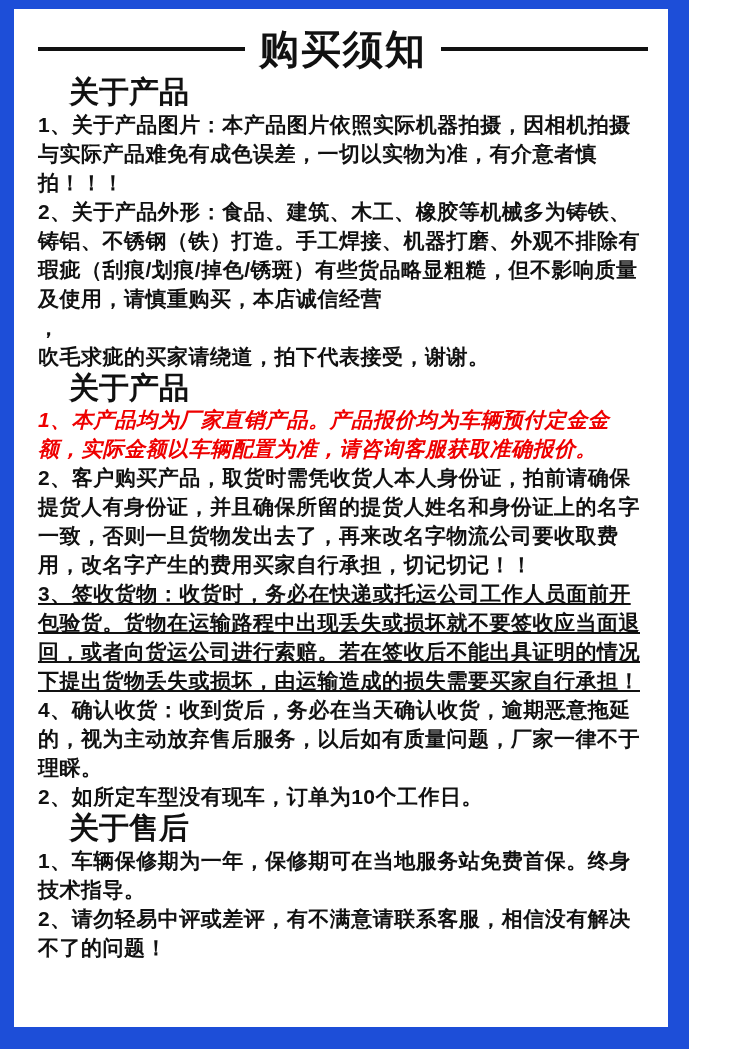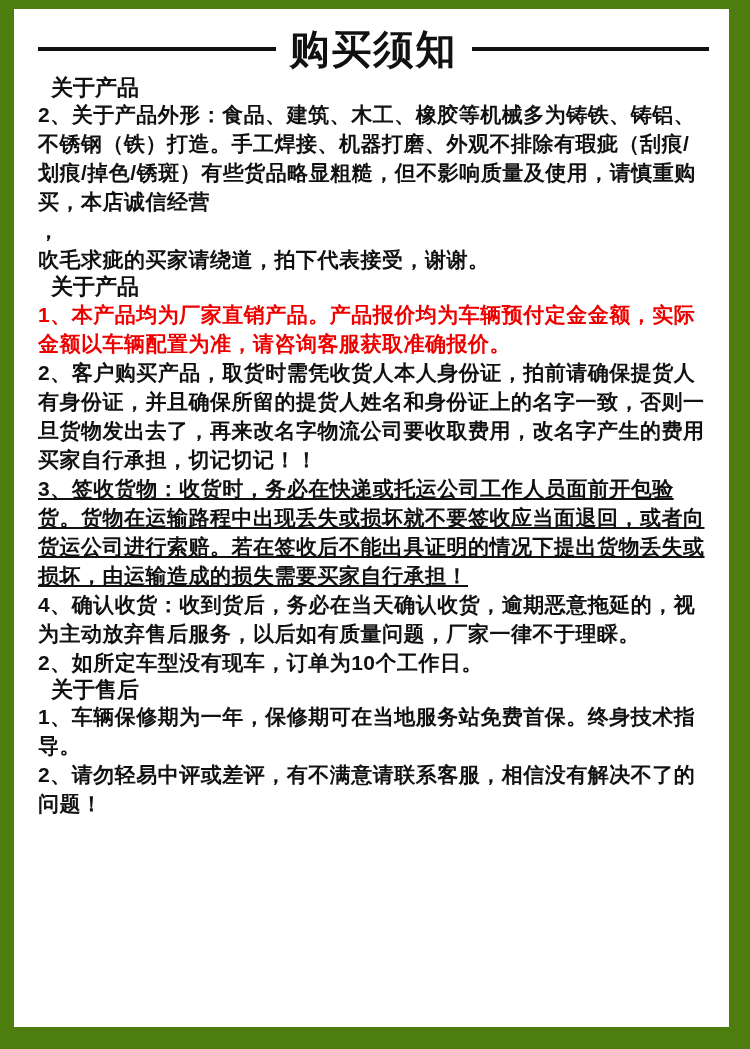--- a/index.html
+++ b/index.html
@@ -3,22 +3,22 @@
 <meta charset="utf-8">
 <style>
   html, body { margin: 0; padding: 0; }
   body {
     width: 750px; height: 1049px;
     font-family: "Liberation Sans", "DejaVu Sans", sans-serif;
     background: #ffffff;
   }
   .frame {
     box-sizing: border-box;
-    width: 750px; height: 1049px;
-    background: #4d7c0f;
+    width: 689px; height: 1049px;
+    background: #1d4ed8;
     padding: 9px 21px 22px 14px;
   }
   .sheet {
     box-sizing: border-box;
     background: #ffffff;
     width: 100%; height: 100%;
     overflow: hidden;
     padding: 0 20px 0 24px;
   }
   .title-band {
@@ -35,40 +35,40 @@
   .page-title {
     margin: 0 14px;
     font-size: 40px;
     font-weight: 900;
     color: #111111;
     letter-spacing: 2px;
     line-height: 1;
     white-space: nowrap;
   }
   h2.section-heading {
-    margin: 0 0 0 13px;
-    font-size: 22px;
+    margin: 0 0 0 31px;
+    font-size: 30px;
     font-weight: 900;
     color: #111111;
     line-height: 1.15;
   }
   .mt-product   { margin-top: 27px; }
   .mt-shipping  { margin-top: 24px; }
   .mt-supply    { margin-top: 16px; }
   .mt-aftersale { margin-top: 44px; }
   p.item {
     margin: 0;
     font-size: 21px;
     font-weight: 700;
     color: #111111;
     line-height: 29px;
     white-space: pre-line;
     letter-spacing: 0.5px;
   }
-  p.item.red { color: #ee0000; }
+  p.item.red { color: #ee0000; font-style: italic; }
   .sp-12 { margin-top: 12px; }
   .sp-14 { margin-top: 14px; }
   .sp-16 { margin-top: 16px; }
   .sp-18 { margin-top: 18px; text-decoration: underline; }
   .sp-20 { margin-top: 20px; }
   .sp-22 { margin-top: 22px; }
 </style>
 </head>
 <body>
 
@@ -76,20 +76,21 @@
   <div class="sheet">
 
     <div class="title-band">
       <div class="title-line"></div>
       <h1 class="page-title">购买须知</h1>
       <div class="title-line"></div>
     </div>
 
     <section>
       <h2 class="section-heading mt-product">关于产品</h2>
+      <p class="item sp-14">1、关于产品图片：本产品图片依照实际机器拍摄，因相机拍摄与实际产品难免有成色误差，一切以实物为准，有介意者慎拍！！！</p>
       <p class="item sp-16">2、关于产品外形：食品、建筑、木工、橡胶等机械多为铸铁、铸铝、不锈钢（铁）打造。手工焊接、机器打磨、外观不排除有瑕疵（刮痕/划痕/掉色/锈斑）有些货品略显粗糙，但不影响质量及使用，请慎重购买，本店诚信经营
 ，
 吹毛求疵的买家请绕道，拍下代表接受，谢谢。</p>
     </section>
 
     <section>
       <h2 class="section-heading mt-shipping">关于产品</h2>
       <p class="item red sp-14">1、本产品均为厂家直销产品。产品报价均为车辆预付定金金额，实际金额以车辆配置为准，请咨询客服获取准确报价。</p>
       <p class="item sp-20">2、客户购买产品，取货时需凭收货人本人身份证，拍前请确保提货人有身份证，并且确保所留的提货人姓名和身份证上的名字一致，否则一旦货物发出去了，再来改名字物流公司要收取费用，改名字产生的费用买家自行承担，切记切记！！</p>
       <p class="item sp-18">3、签收货物：收货时，务必在快递或托运公司工作人员面前开包验货。货物在运输路程中出现丢失或损坏就不要签收应当面退回，或者向货运公司进行索赔。若在签收后不能出具证明的情况下提出货物丢失或损坏，由运输造成的损失需要买家自行承担！</p>

